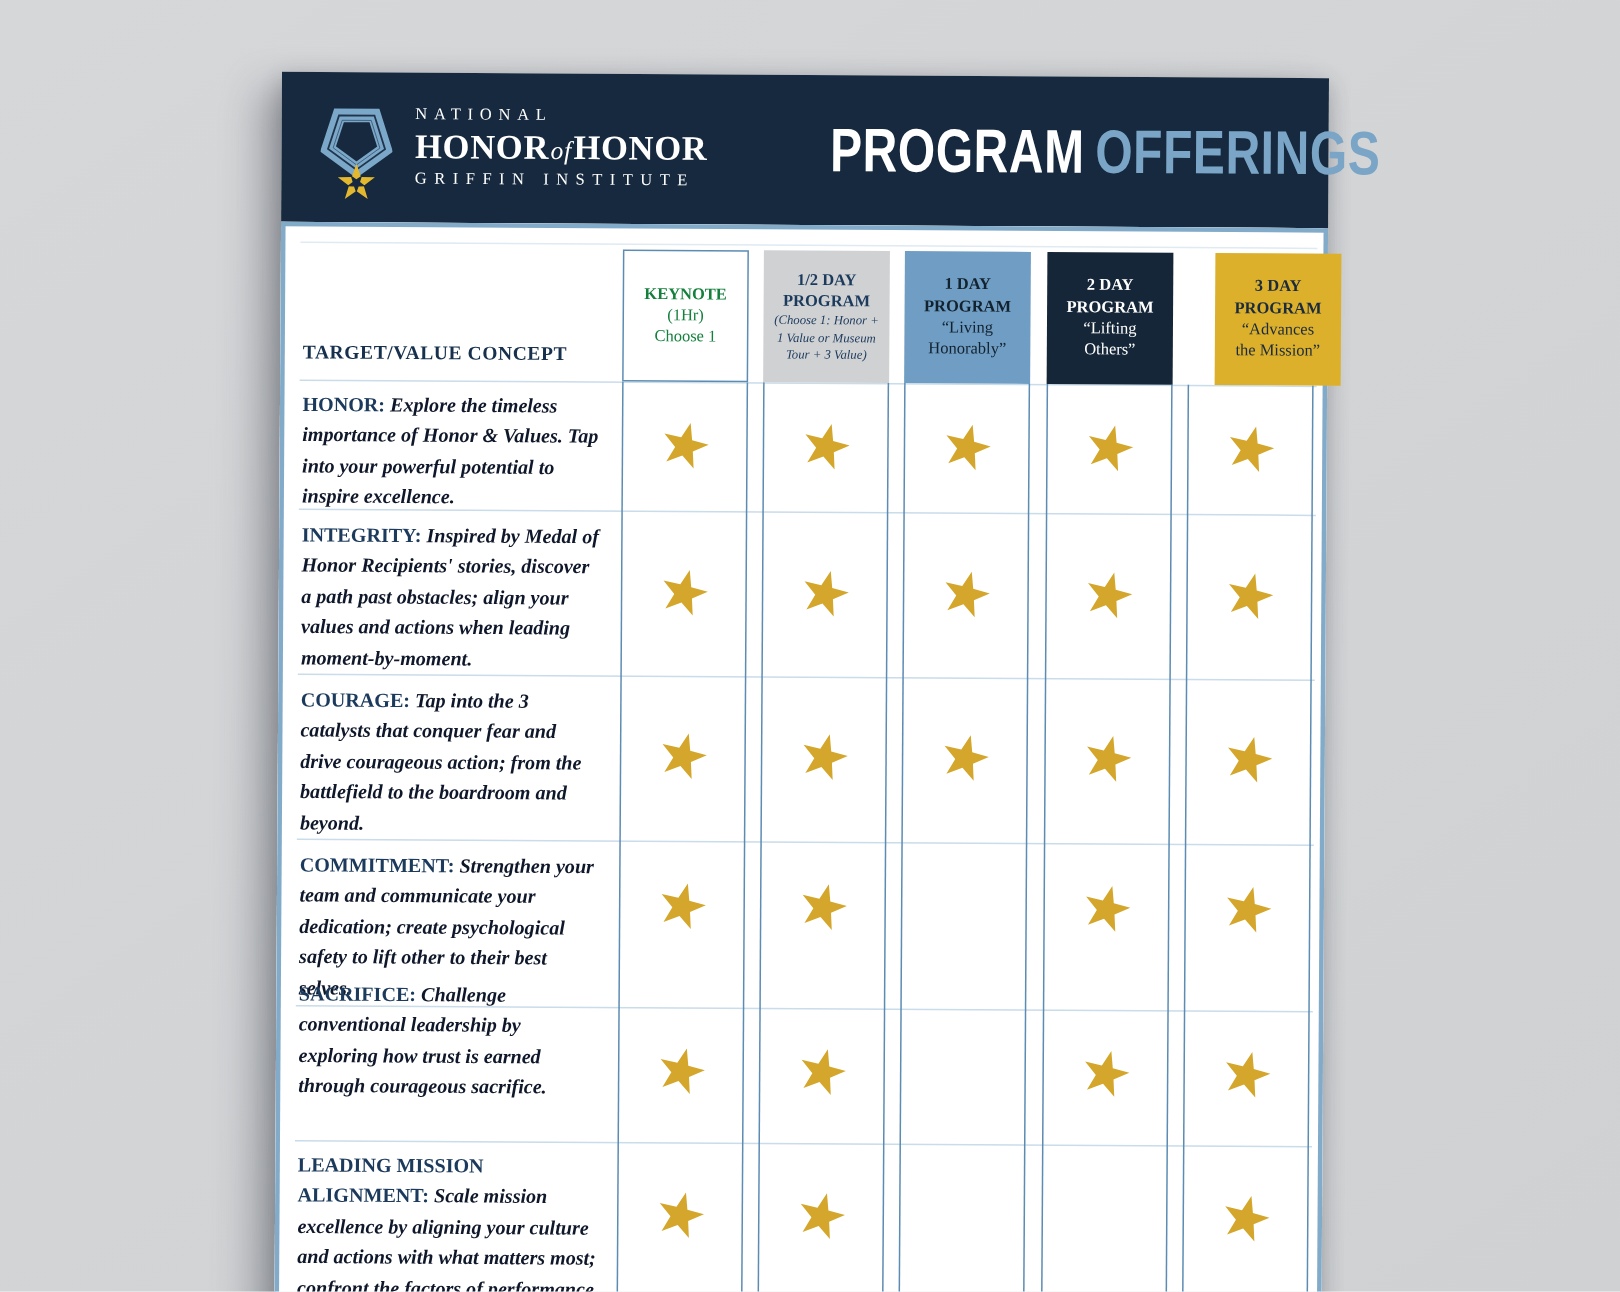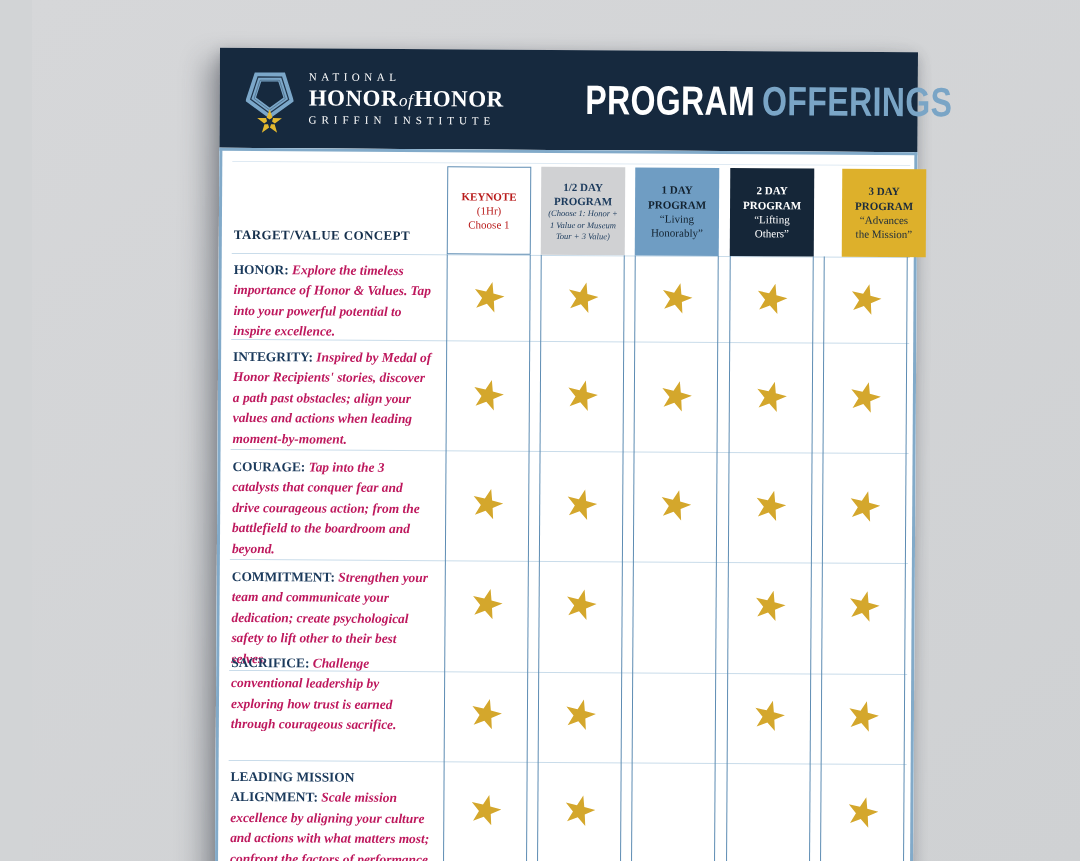--- a/index.html
+++ b/index.html
@@ -1,21 +1,21 @@
 <!DOCTYPE html>
 <html style="--navy: #16293e; --accent: #7aa5c6;"><head>
 <meta charset="utf-8">
 <style>
   html,body{margin:0;padding:0;}
   body{
     width:1080px;height:861px;overflow:hidden;position:relative;
     background:#d2d4d6;
     font-family:"Liberation Serif","DejaVu Serif",serif;
   }
-  .stage{position:absolute;inset:0;background:linear-gradient(145deg,#d6d7d9 0%,#cfd1d3 100%);margin-left:32px;}
+  .stage{position:absolute;inset:0;background:linear-gradient(145deg,#d6d7d9 0%,#cfd1d3 100%);}
   .page{
     position:absolute;left:188px;top:50px;width:698px;height:880px;background:#ffffff;
     transform:rotate(0.35deg);transform-origin:50% 0;
     box-shadow:-14px 12px 26px rgba(55,60,70,0.38),0 4px 14px rgba(55,60,70,0.30);
   }
   
   .hdr{height:100px;background:var(--navy,#16293e);display:flex;align-items:center;position:relative;}
   .brand{display:flex;align-items:center;gap:15px;padding-left:26px;}
   .brand svg{width:48px;height:78px;margin-top:10px;flex:0 0 auto;}
   .brand-text{color:#fff;line-height:1;}
@@ -46,28 +46,28 @@
     border-left:1.5px solid #5d8cb3;border-right:1.5px solid #5d8cb3;
   }
   .colhead{
     position:absolute;width:84px;height:88px;top:14px;box-sizing:border-box;
     display:flex;flex-direction:column;justify-content:center;align-items:center;
     text-align:center;line-height:1.3;padding:2px;
   }
   .colhead .t{font-weight:bold;font-size:11px;}
   .colhead .s{font-size:11px;}
   .colhead .s.small{font-style:italic;font-size:8.5px;line-height:1.35;}
-  .theme-white{background:#ffffff;border:1.5px solid #5d8cb3;color:#b91c1c;}
+  .theme-white{background:#ffffff;border:1.5px solid #5d8cb3;color:#15803d;}
   .theme-gray{background:#d0d1d3;color:#1b3a5c;}
   .theme-blue{background:#6f9dc3;color:#13222f;}
   .theme-navy{background:#152638;color:#ffffff;font-family:Liberation Serif, serif;}
   .theme-gold{background:#ddb02b;color:#1b2b3d;}
   .rowlab{position:absolute;left:12px;width:200px;font-size:13.4px;line-height:1.52;}
   .rowlab .concept{font-weight:bold;color:#1b3a5c;}
-  .rowlab .desc{font-style:italic;font-weight:bold;color:#be185d;}
+  .rowlab .desc{font-style:italic;font-weight:bold;color:#0f172a;}
   .star{position:absolute;width:36px;height:36px;}
 </style>
 </head>
 <body>
 
 <div class="stage">
   <div class="page">
 
     <header class="hdr">
       <div class="brand">

